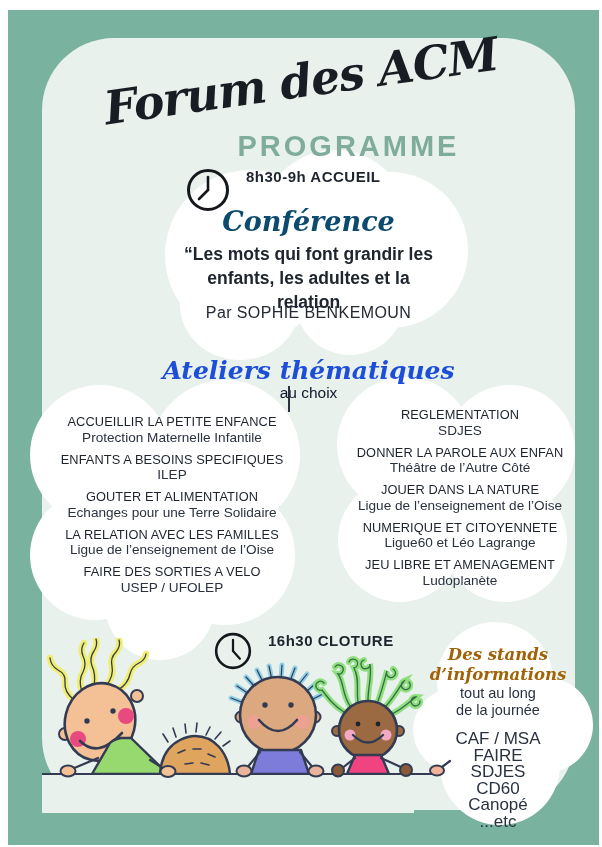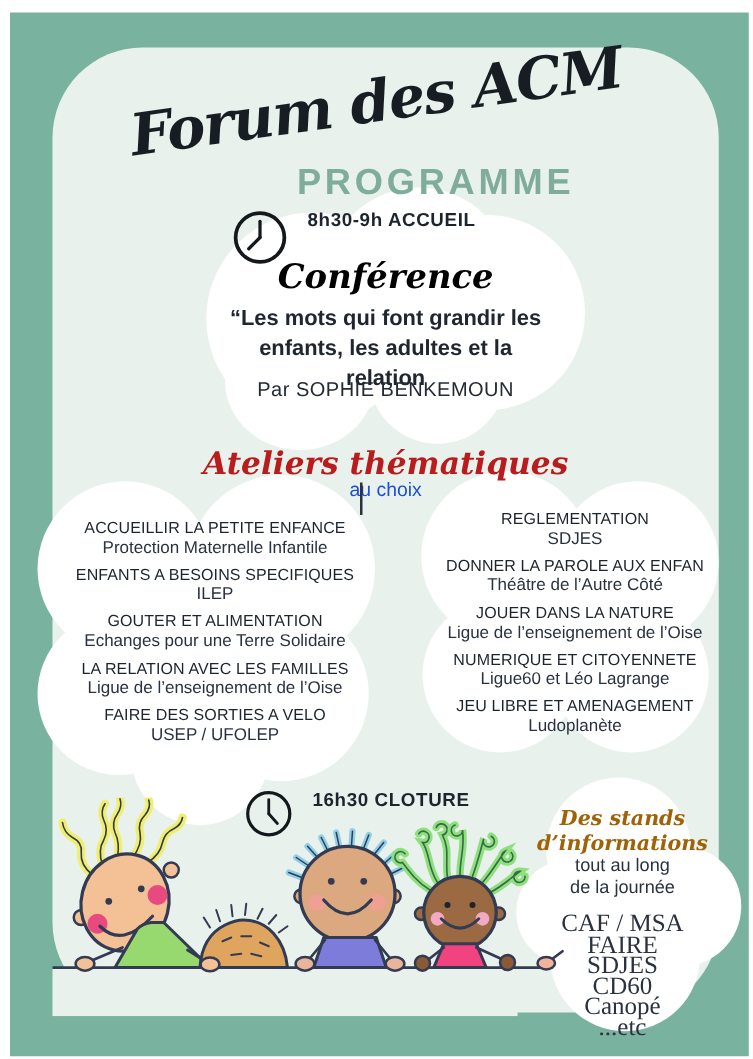--- a/index.html
+++ b/index.html
@@ -10,36 +10,36 @@
   .cloud{position:absolute;}
   .cloud .blob{position:absolute;background:#ffffff;border-radius:50%;}
   .script{font-family:"DejaVu Serif",serif;font-style:italic;font-weight:700;}
   .title{position:absolute;left:0;top:54px;width:602px;text-align:center;
          font-size:46px;letter-spacing:-1px;color:#181d24;transform:rotate(-8deg);}
   .subtitle{position:absolute;left:42px;top:130px;width:533px;text-align:center;
             font-size:29px;font-weight:700;letter-spacing:3px;color:#7fac9b;margin-left:40px;}
   .time-row{position:absolute;display:flex;align-items:flex-start;gap:16px;}
   .time-row .label{font-size:15px;font-weight:700;letter-spacing:.5px;color:#1d242e;}
   .conf{position:absolute;left:42px;width:533px;text-align:center;}
-  .conf-heading{top:206px;font-size:27px;color:#000000;}
+  .conf-heading{top:206px;font-size:27px;color:#0c4a6e;}
   .quote{top:242px;font-size:17.5px;font-weight:700;line-height:24px;color:#20262f;}
   .speaker{top:304px;font-size:16px;letter-spacing:.4px;color:#232a34;}
-  .atel-head{top:356px;font-size:25px;color:#b91c1c;}
-  .atel-sub{top:384px;font-size:15.5px;color:#1d4ed8;}
+  .atel-head{top:356px;font-size:25px;color:#1d4ed8;}
+  .atel-sub{top:384px;font-size:15.5px;color:#0f172a;}
   .tick{position:absolute;left:288px;top:386px;width:1.5px;height:26px;background:#2a3240;}
   .col{position:absolute;text-align:center;}
   .col-left{left:48px;top:414px;width:248px;}
   .col-right{left:338px;top:407px;width:244px;}
   .item{margin-bottom:6px;}
   .item .t{font-size:12.8px;font-weight:400;line-height:15.5px;color:#1d242e;letter-spacing:.1px;}
   .item .o{font-size:13.6px;line-height:16px;color:#2a3240;}
   .stands{position:absolute;left:428px;top:645px;width:140px;text-align:center;}
   .stands .h{font-size:16.5px;line-height:20px;color:#a16207;}
   .stands .s{font-size:14.5px;line-height:17px;color:#2a3240;}
-  .stands .orgs{margin-top:12px;font-size:20px;line-height:16.5px;color:#2a3240;font-family:Liberation Serif, serif;}
+  .stands .orgs{margin-top:12px;font-size:17px;line-height:16.5px;color:#2a3240;}
   .clock{display:block;}
   .kids{position:absolute;left:38px;top:638px;width:420px;height:175px;}
 </style>
 </head>
 <body>
 
 <div class="page">
   <div class="frame"></div>
   <div class="panel"></div>
 
@@ -139,21 +139,21 @@
     <div class="item">
       <div class="t">NUMERIQUE ET CITOYENNETE</div>
       <div class="o">Ligue60 et Léo Lagrange</div>
     </div>
     <div class="item">
       <div class="t">JEU LIBRE ET AMENAGEMENT</div>
       <div class="o">Ludoplanète</div>
     </div>
   </div>
 
-  <div class="time-row" style="left:196px;top:632px;">
+  <div class="time-row" style="left:214px;top:632px;">
     <svg class="clock" width="38" height="38" viewBox="0 0 44 44">
       <circle cx="22" cy="22" r="19.5" fill="none" stroke="#14181c" stroke-width="3"></circle>
       <path d="M22,22 L22,9" stroke="#14181c" stroke-width="2.6" stroke-linecap="round" fill="none"></path>
       <path d="M22,22 L30,31" stroke="#14181c" stroke-width="2.6" stroke-linecap="round" fill="none"></path>
     </svg>
     <span class="label">16h30 CLOTURE</span>
   </div>
 
   <div class="stands">
     <div class="h script">Des stands</div>

